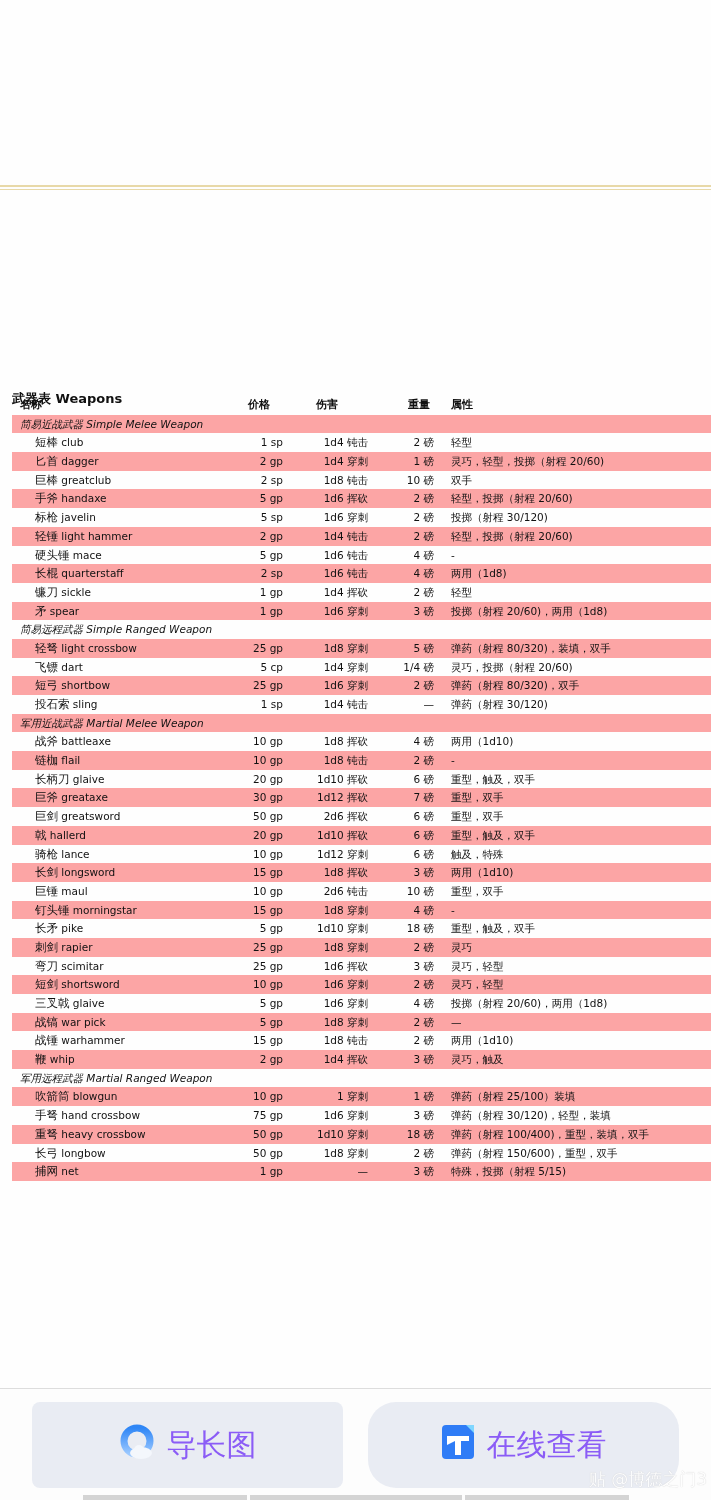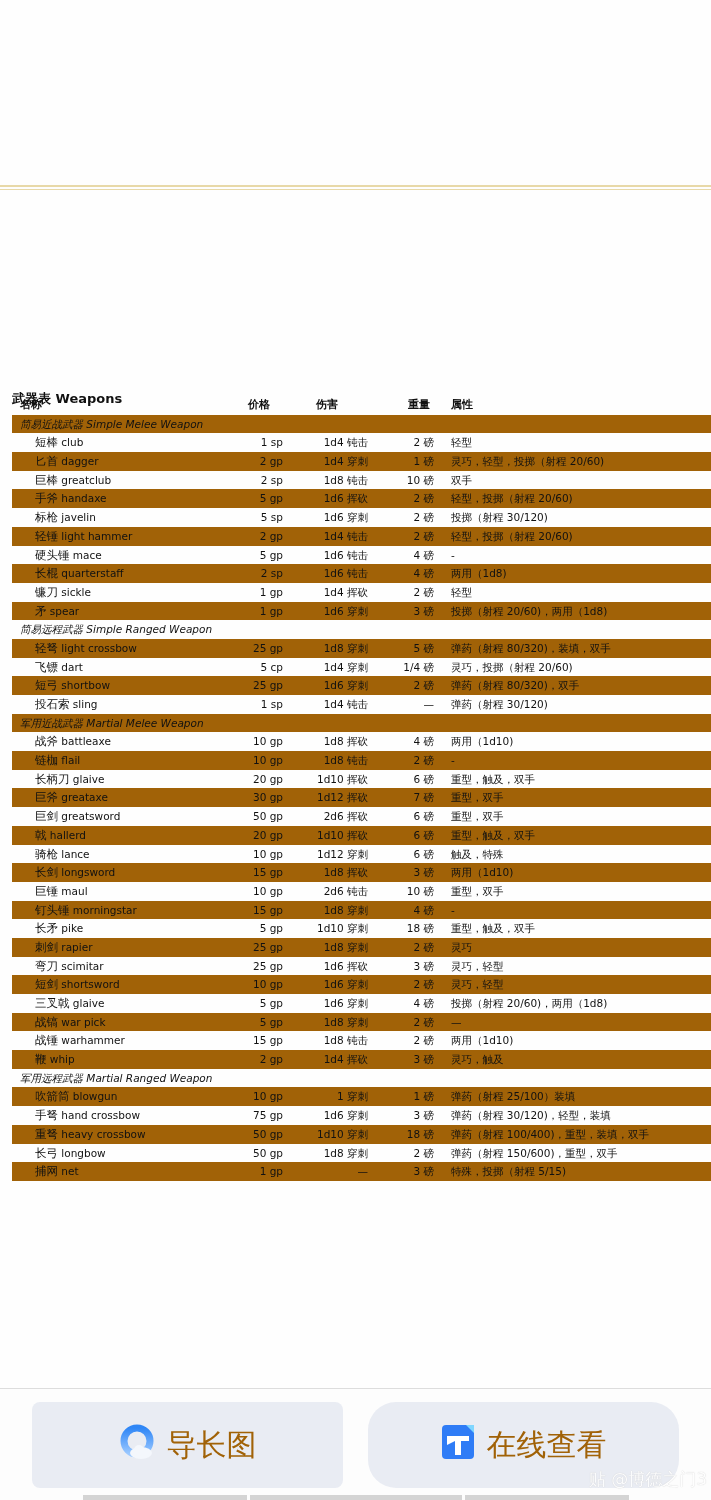--- a/index.html
+++ b/index.html
@@ -1,36 +1,36 @@
 <!DOCTYPE html>
 <html><head>
 <meta charset="utf-8">
 <style>
   html, body { margin:0; padding:0; }
   body { width:711px; height:1500px; background:#fefefe; position:relative; overflow:hidden; font-family:"DejaVu Sans", sans-serif; color:#111; }
   .gold-rule { position:absolute; left:0; width:711px; height:2px; background:#e8d9a8; }
   .title { position:absolute; left:12px; top:374px; font-size:13px; font-weight:bold;margin-top:16px; }
   .table { position:absolute; left:12px; top:396px; width:699px; font-size:10.5px; }
   .row { position:relative; height:18.7px; line-height:18.7px;text-decoration:underline; }
-  .row.g { background:#a16207; }
+  .row.g { background:#fca5a5; }
   .hdr { font-weight:bold; font-size:11px; }
   .c-name { position:absolute; left:23px; white-space:nowrap; }
   .c-name .cn { font-size:11.5px; }
   .hdr .c-name { left:8px; }
   .c-price { position:absolute; left:219px; width:52px; text-align:right; white-space:nowrap; }
   .hdr .c-price { left:236px; width:auto; text-align:left; }
   .c-dmg { position:absolute; left:290px; width:66px; text-align:right; white-space:nowrap; }
   .hdr .c-dmg { left:304px; width:auto; text-align:left; }
   .c-wt { position:absolute; left:370px; width:52px; text-align:right; white-space:nowrap; }
   .hdr .c-wt { left:396px; width:auto; text-align:left; }
   .c-prop { position:absolute; left:439px; white-space:nowrap; }
   .section { font-style:italic; }
   .section .c-name { left:8px; }
   .bottom-bar { position:absolute; left:0; top:1388px; width:711px; height:112px; background:#fdfdfd; border-top:1px solid #ddd; }
-  .btn { position:absolute; top:13px; height:86px; background:#e9ecf3; border-radius:8px; display:flex; align-items:center; justify-content:center; font-size:30px; color:#a16207; }
+  .btn { position:absolute; top:13px; height:86px; background:#e9ecf3; border-radius:8px; display:flex; align-items:center; justify-content:center; font-size:30px; color:#8b5cf6; }
   .btn .lbl { margin-left:12px; }
   .btn-long { left:32px; width:311px; }
   .btn-online { left:368px; width:311px;border-radius:28px; }
   .watermark { position:absolute; right:4px; top:1468px; font-size:17px; color:#ffffff; opacity:0.85; text-shadow:0 0 1px #bbb; }
   .scrollbar { position:absolute; top:1495px; height:5px; background:#d4d4d4; }
 </style>
 </head>
 <body>
 
 <div class="gold-rule" style="top:185px;"></div>

